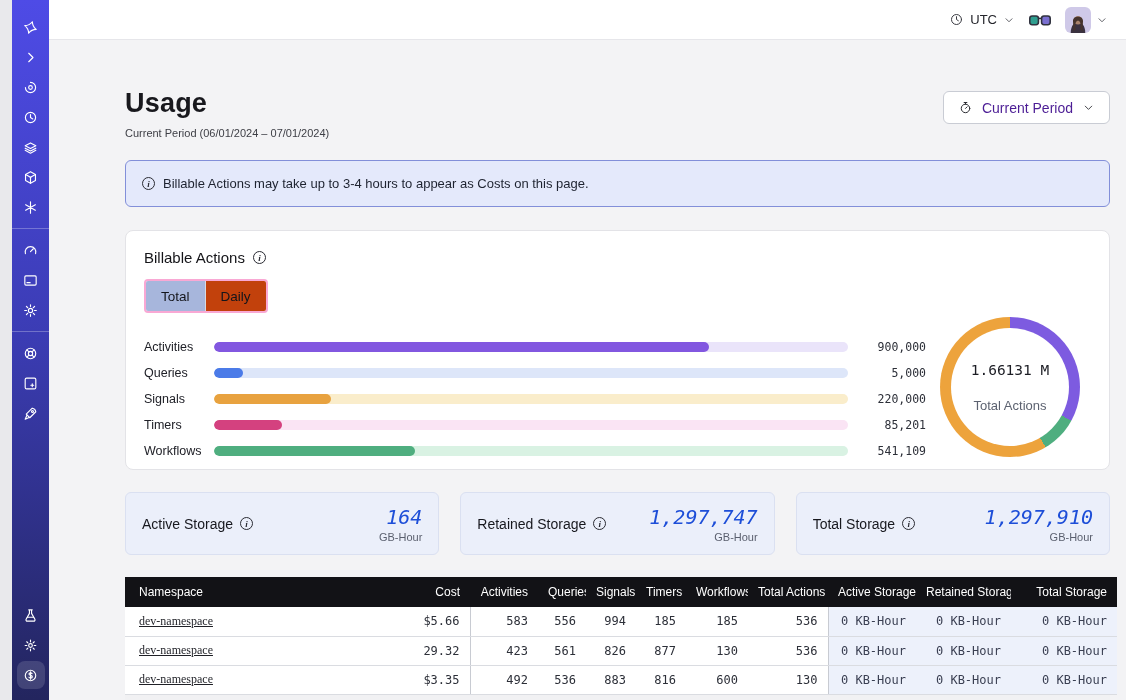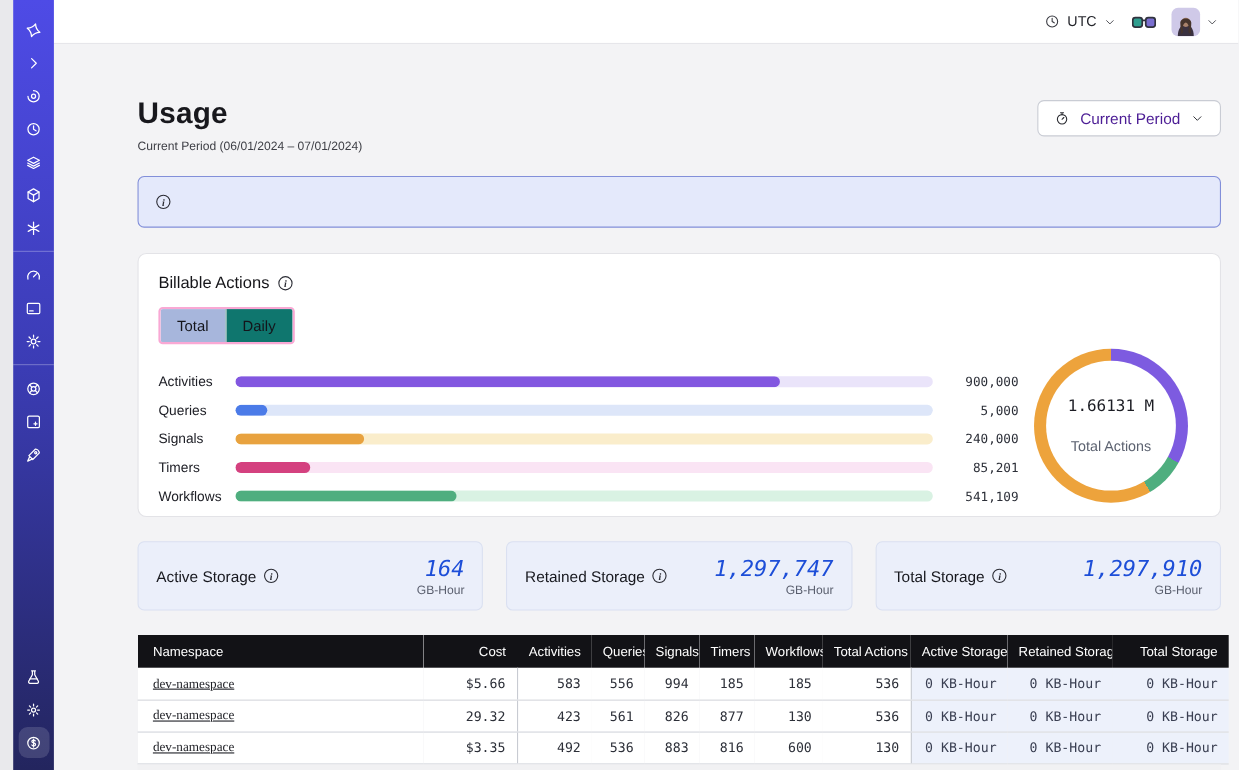--- a/index.html
+++ b/index.html
@@ -42,21 +42,21 @@
   .info-i { width:13px; height:13px; border:1.2px solid #2A2B33; border-radius:50%; display:inline-flex; flex:0 0 auto;
     align-items:center; justify-content:center; font-size:9px; font-weight:700; color:#2A2B33;
     font-family:"Liberation Serif",serif; font-style:italic; }
 
   
   .card { margin-top:23px; background:#fff; border:1px solid #E3E3E7; border-radius:8px; height:240px; padding:18px 18px 0; position:relative; }
   .card-title { display:flex; align-items:center; gap:8px; font-size:15px; font-weight:500; color:#151519; }
   .seg { display:inline-flex; border:2px solid #f9a8d4; border-radius:4px; overflow:hidden; margin-top:13px; }
   .seg button { border:0; height:30px; padding:0 15px; font-size:13.5px; font-family:inherit; cursor:pointer; color:#14151B; }
   .seg .on { background:#A7B6DC; font-weight:500; }
-  .seg .off { background:#0f766e; border-left:1px solid #D8DBE1; }
+  .seg .off { background:#c2410c; border-left:1px solid #D8DBE1; }
 
   .bars { margin-top:21px; width:782px; }
   .bar-row { display:flex; align-items:center; height:26px; }
   .bar-label { width:70px; font-size:12.5px; color:#202128; flex:0 0 auto; }
   .bar-track { flex:1 1 auto; height:10px; border-radius:5px; position:relative; overflow:hidden; }
   .bar-fill { position:absolute; left:0; top:0; height:10px; border-radius:5px; }
   .bar-val { width:78px; text-align:right; font-size:11.5px; color:#2C2F38; flex:0 0 auto; }
 
   .donut { position:absolute; right:29px; top:86px; width:140px; height:140px; border-radius:50%; }
   .donut-hole { position:absolute; left:11px; top:11px; width:118px; height:118px; border-radius:50%; background:#fff;
@@ -239,20 +239,21 @@
         </svg>
       <span>Current Period</span>
       <svg class="chev" width="13" height="13" viewBox="0 0 24 24">
           <polyline points="6,9.5 12,15.5 18,9.5"></polyline>
         </svg>
     </button>
   </div>
 
   <div class="banner">
     <span class="info-i">i</span>
+    <span>Billable Actions may take up to 3-4 hours to appear as Costs on this page.</span>
   </div>
 
   <section class="card">
     <div class="card-title">
       <span>Billable Actions</span>
       <span class="info-i">i</span>
     </div>
     <div class="seg">
       <button class="on">Total</button>
       <button class="off">Daily</button>
@@ -271,21 +272,21 @@
         <span class="bar-track" style="background: rgb(221, 230, 249);">
             <span class="bar-fill" style="width: 4.5%; background: rgb(75, 123, 232);"></span>
           </span>
         <span class="bar-val mono">5,000</span>
       </div>
       <div class="bar-row">
         <span class="bar-label">Signals</span>
         <span class="bar-track" style="background: rgb(250, 237, 203);">
             <span class="bar-fill" style="width: 18.5%; background: rgb(232, 162, 63);"></span>
           </span>
-        <span class="bar-val mono">240,000</span>
+        <span class="bar-val mono">220,000</span>
       </div>
       <div class="bar-row">
         <span class="bar-label">Timers</span>
         <span class="bar-track" style="background: rgb(250, 228, 244);">
             <span class="bar-fill" style="width: 10.8%; background: rgb(212, 65, 127);"></span>
           </span>
         <span class="bar-val mono">85,201</span>
       </div>
       <div class="bar-row">
         <span class="bar-label">Workflows</span>

